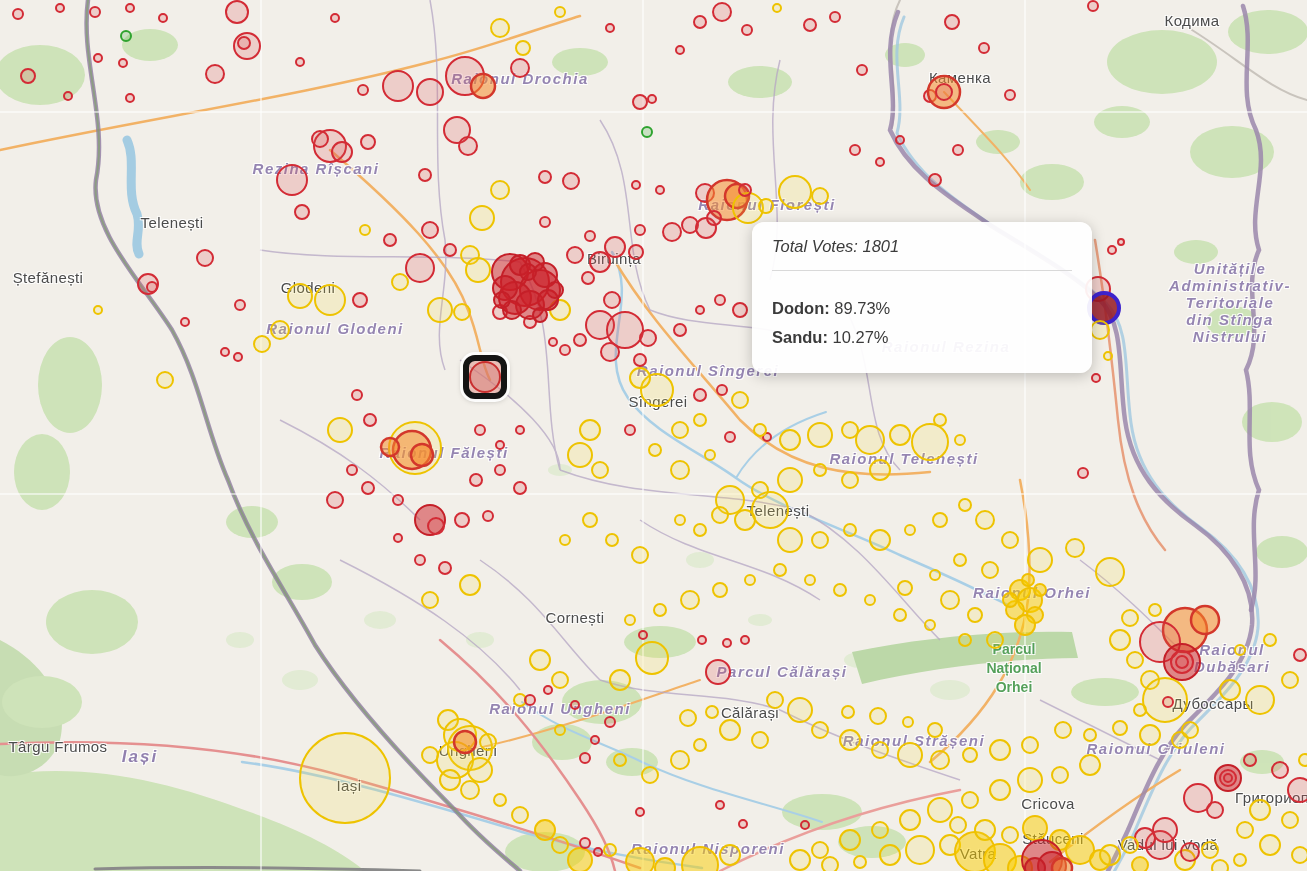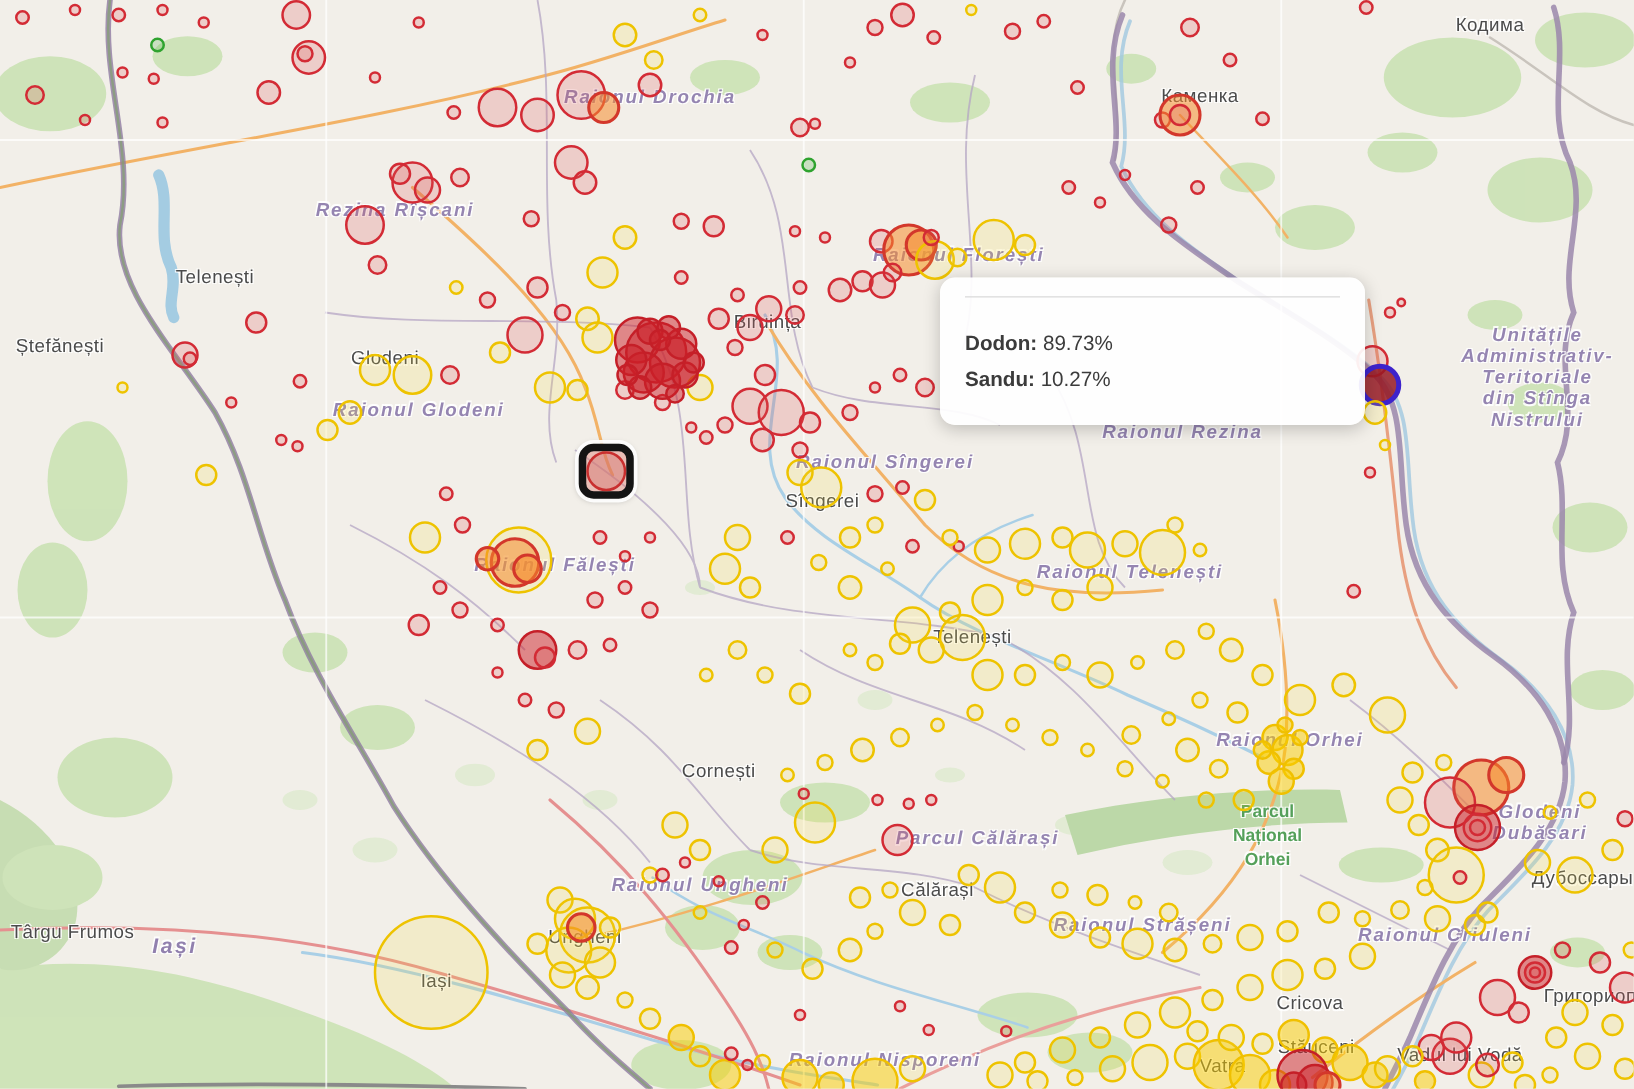--- a/index.html
+++ b/index.html
@@ -151,41 +151,41 @@
       <div class="map-label region" style="left: 404px; top: 452px;">Raionul Fălești</div>
       <div class="map-label region" style="left: 668px; top: 370px;">Raionul Sîngerei</div>
       <div class="map-label region" style="left: 864px; top: 458px;">Raionul Telenești</div>
       <div class="map-label region" style="left: 906px; top: 346px;">Raionul Rezina</div>
       <div class="map-label region" style="left: 992px; top: 592px;">Raionul Orhei</div>
       <div class="map-label region" style="left: 742px; top: 671px;">Parcul Călărași</div>
       <div class="map-label region" style="left: 520px; top: 708px;">Raionul Ungheni</div>
       <div class="map-label region" style="left: 1116px; top: 748px;">Raionul Criuleni</div>
       <div class="map-label region" style="left: 874px; top: 740px;">Raionul Strășeni</div>
       <div class="map-label region" style="left: 668px; top: 848px;">Raionul Nisporeni</div>
-      <div class="map-label region" style="left: 1192px; top: 658px;">Glodeni Dubăsari</div>
+      <div class="map-label region" style="left: 1192px; top: 658px;">Raionul Dubăsari</div>
       <div class="map-label region" style="left: 1190px; top: 302px;">Unitățile
 Administrativ-
 Teritoriale
 din Stînga
 Nistrului</div>
       <div class="map-label county" style="left: 140px; top: 757px;">Iași</div>
       <div class="map-label city" style="left: 1192px; top: 20px;">Кодима</div>
       <div class="map-label city" style="left: 960px; top: 77px;">Каменка</div>
       <div class="map-label city" style="left: 172px; top: 222px;">Telenești</div>
       <div class="map-label city" style="left: 48px; top: 277px;">Ștefănești</div>
       <div class="map-label city" style="left: 308px; top: 287px;">Glodeni</div>
       <div class="map-label city" style="left: 614px; top: 258px;">Biruința</div>
       <div class="map-label city" style="left: 658px; top: 401px;">Sîngerei</div>
       <div class="map-label city" style="left: 778px; top: 510px;">Telenești</div>
       <div class="map-label city" style="left: 575px; top: 617px;">Cornești</div>
       <div class="map-label city" style="left: 750px; top: 712px;">Călărași</div>
       <div class="map-label city" style="left: 468px; top: 750px;">Ungheni</div>
       <div class="map-label city" style="left: 349px; top: 785px;">Iași</div>
       <div class="map-label city" style="left: 58px; top: 746px;">Târgu Frumos</div>
-      <div class="map-label city" style="left: 1266px; top: 703px;">Дубоссары</div>
+      <div class="map-label city" style="left: 1213px; top: 703px;">Дубоссары</div>
       <div class="map-label city" style="left: 1168px; top: 844px;">Vadul lui Vodă</div>
       <div class="map-label city" style="left: 1053px; top: 838px;">Stăuceni</div>
       <div class="map-label city" style="left: 1048px; top: 803px;">Cricova</div>
       <div class="map-label city" style="left: 978px; top: 853px;">Vatra</div>
       <div class="map-label city" style="left: 1285px; top: 797px;">Григориополь</div>
       <div class="map-label area" style="left: 1014px; top: 668px;">Parcul
 Național
 Orhei</div>
     </div>
 
@@ -592,20 +592,21 @@
         <circle cx="1140" cy="865" r="8" fill="rgba(250,205,0,0.5)" stroke="#f0c000" stroke-width="2"></circle>
         <circle cx="1220" cy="868" r="8" fill="rgba(244,214,60,0.18)" stroke="#eec300" stroke-width="2"></circle>
       </g>
   </svg>
 
   <div id="highlight">
     <div class="inner-circle"></div>
   </div>
 
   <div id="tooltip">
+    <div class="tt-votes">Total Votes: 1801</div>
     <hr>
     <div class="tt-row">
       <b>Dodon:</b>
       <span>89.73%</span>
     </div>
     <div class="tt-row">
       <b>Sandu:</b>
       <span>10.27%</span>
     </div>
   </div>

